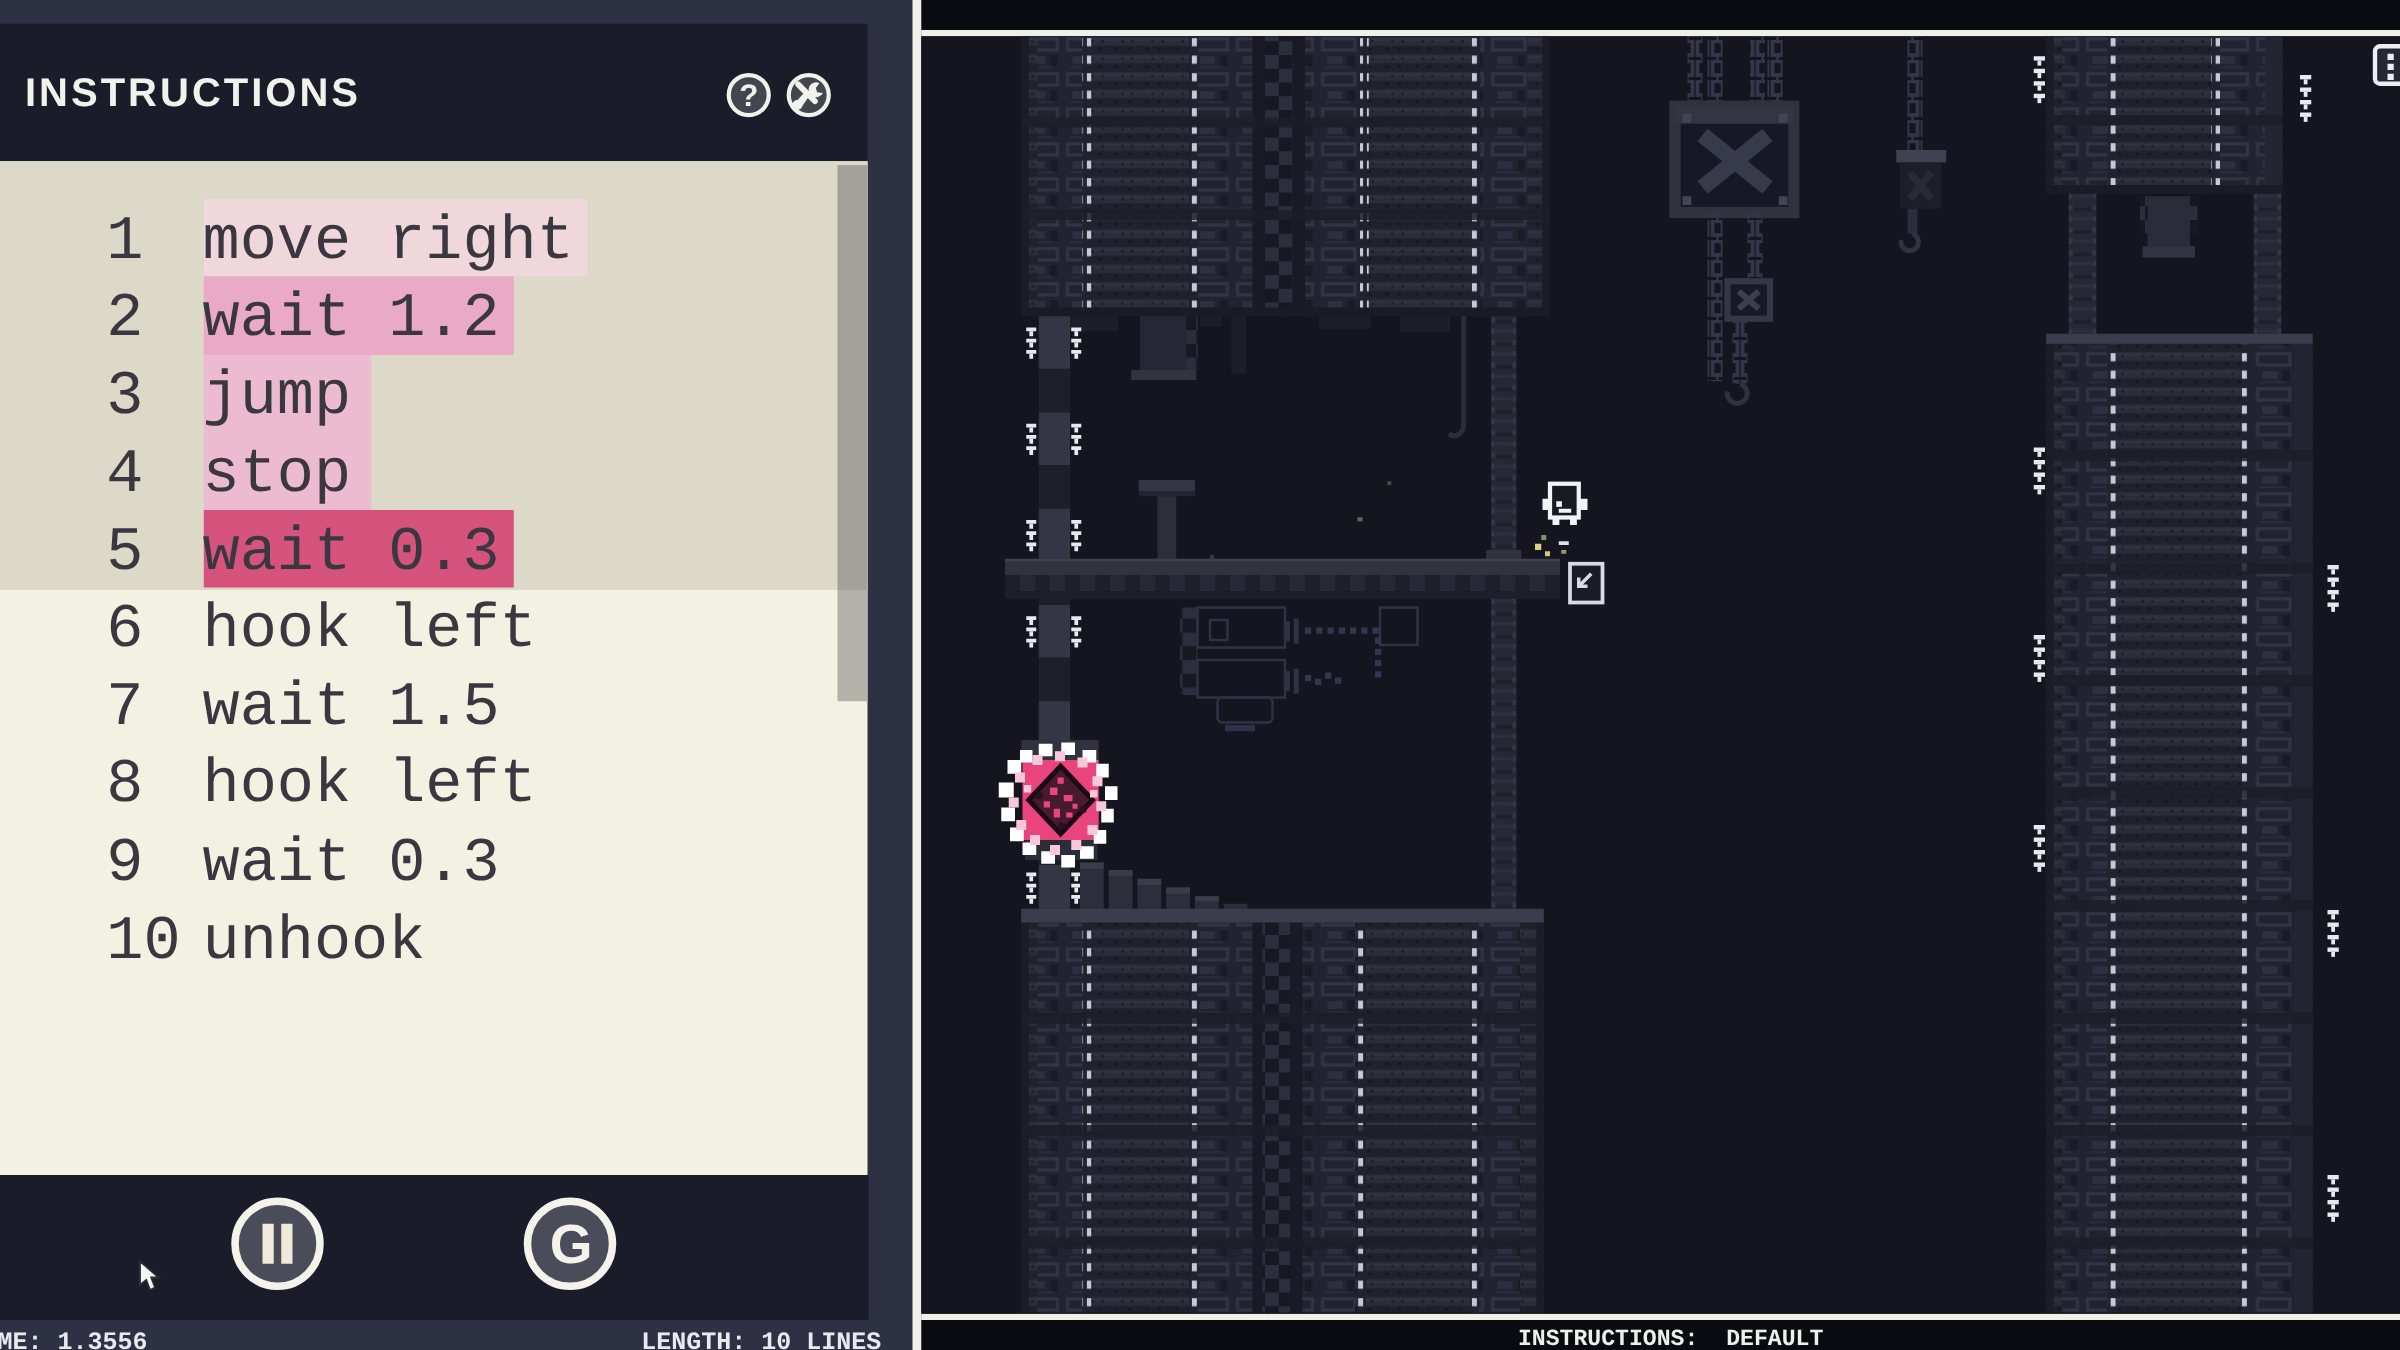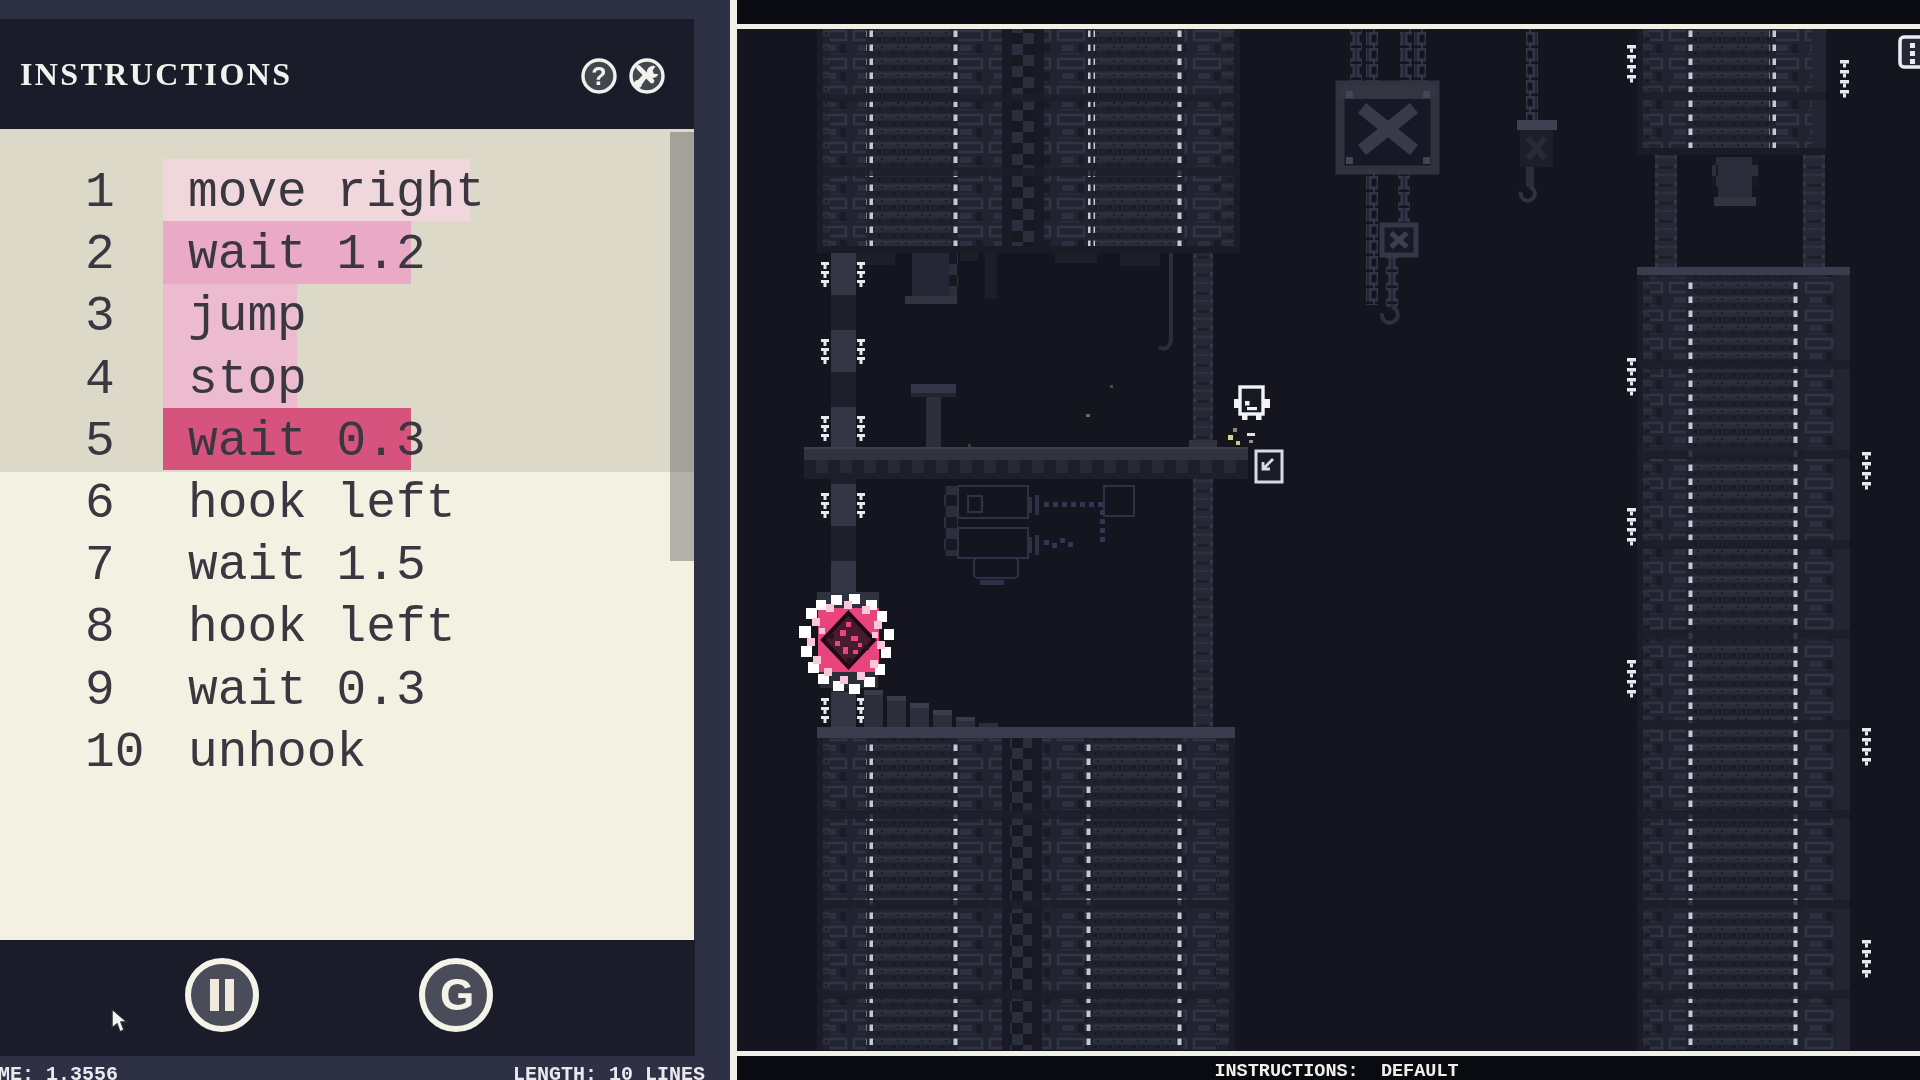--- a/index.html
+++ b/index.html
@@ -6,21 +6,21 @@
   body{width:1920px;height:1080px;position:relative;overflow:hidden;background:#2e3043;
        font-family:"Liberation Sans", sans-serif;}
   .abs{position:absolute;}
   .mono{font-family:"Liberation Mono", monospace;}
 </style>
 </head>
 <body>
 
 <div class="abs" style="left:0;top:19px;width:694px;height:110px;background:#1a1c2a;"></div>
 
-<div class="abs" style="left:20px;top:56px;width:500px;font-size:32px;font-weight:bold;letter-spacing:2.4px;color:#f2f2ec;font-family:Liberation Serif, serif;">INSTRUCTIONS</div>
+<div class="abs" style="left:20px;top:56px;width:500px;font-size:32px;font-weight:bold;letter-spacing:2.4px;color:#f2f2ec;">INSTRUCTIONS</div>
 
 <svg class="abs" style="left:580px;top:57px;" width="38" height="38" viewBox="0 0 38 38">
   <circle cx="19" cy="19" r="16" fill="#43454f" stroke="#f2f2ec" stroke-width="3.4"></circle>
   <text x="19" y="28" font-family="Liberation Sans, sans-serif" font-size="25" font-weight="bold" fill="#f2f2ec" text-anchor="middle">?</text>
 </svg>
 
 <svg class="abs" style="left:628px;top:57px;" width="38" height="38" viewBox="0 0 38 38">
   <circle cx="19" cy="19" r="16" fill="#43454f" stroke="#f2f2ec" stroke-width="3.4"></circle>
   <line x1="10.5" y1="10.5" x2="24" y2="24" stroke="#f2f2ec" stroke-width="4.6" stroke-linecap="round"></line>
   <path d="M27.5 9.5 a6 6 0 1 0 2.8 7.8 l-4.6 -0.6 -1 -3.4 z" fill="#f2f2ec"></path>
@@ -43,21 +43,21 @@
 <div class="abs" style="left:85px;top:0;">1
 2
 3
 4
 5
 6
 7
 8
 9
 10</div>
-<div class="abs" style="left:188px;top:0;">move right
+<div class="abs" style="left:162px;top:0;">move right
 wait 1.2
 jump
 stop
 wait 0.3
 hook left
 wait 1.5
 hook left
 wait 0.3
 unhook</div>
 </div>

